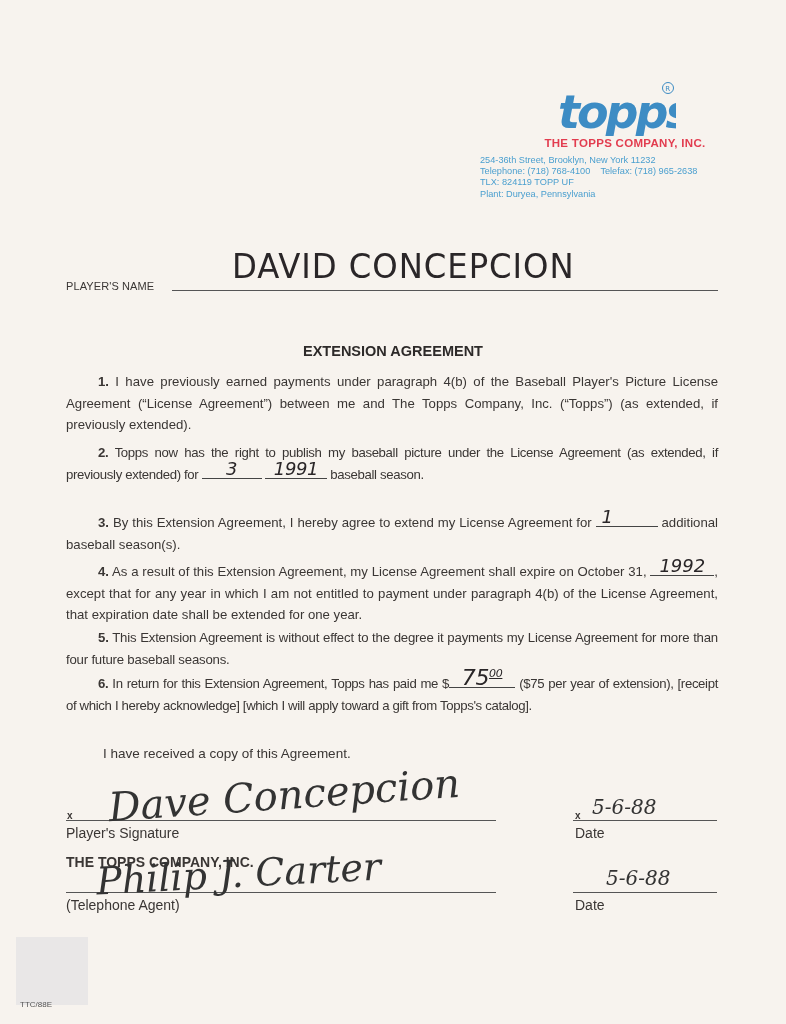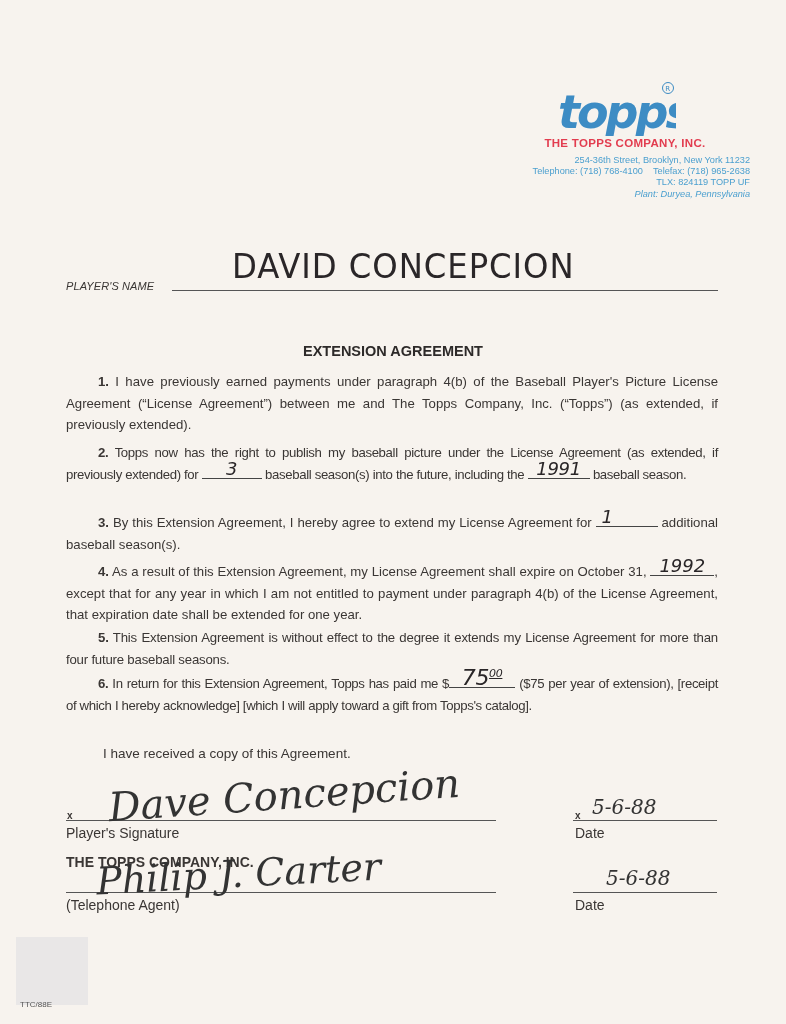--- a/index.html
+++ b/index.html
@@ -15,27 +15,27 @@
   
   .logo {
     left: 556px; top: 80px; width: 120px; height: 56px;
   }
   .logo svg { width: 100%; height: 100%; }
   .company-name {
     left: 500px; top: 137px; width: 250px; text-align: center;
     font-size: 11.5px; font-weight: bold; color: #e23c4f; letter-spacing: 0.3px;
   }
   .addr {
-    left: 480px; width: 270px; text-align: right;
+    left: 480px; width: 270px; text-align: left;
     font-size: 9.2px; color: #4a9fcf; line-height: 11px;
   }
-  .addr.italic { font-style: italic; }
+  .addr.italic { }
 
   
-  .pn-label { left: 66px; top: 280px; font-size: 11px; letter-spacing: 0.1px; font-style: italic; }
+  .pn-label { left: 66px; top: 280px; font-size: 11px; letter-spacing: 0.1px; }
   .pn-line { left: 172px; top: 290px; width: 546px; border-bottom: 1px solid #555; }
   .handwriting {
     font-family: "DejaVu Sans", sans-serif;
     color: #2a2628; font-style: italic;
   }
   .pn-value { left: 232px; top: 246px; font-size: 34px; font-style: normal; letter-spacing: 1px;
     font-family: "DejaVu Sans", sans-serif; transform: scaleX(0.95); transform-origin: left; }
 
   .title {
     left: 0; width: 786px; top: 343px; text-align: center;
@@ -96,41 +96,40 @@
 
 <div class="abs para" style="top:371px">
   <span class="num">1.</span>
   <span>I have previously earned payments under paragraph 4(b) of the Baseball Player's Picture License Agreement (“License Agreement”) between me and The Topps Company, Inc. (“Topps”) (as extended, if previously extended).</span>
 </div>
 
 <div class="abs para" style="top:442px; letter-spacing:-0.35px">
   <span class="num">2.</span>
   <span>Topps now has the right to publish my baseball picture under the License Agreement (as extended, if previously extended) for</span>
   <span class="blank" style="width:60px"><span class="hw">3</span></span>
-  <span>baseball season(s) into the future, including the</span>
   <span class="blank" style="width:62px"><span class="hw">1991</span></span>
   <span>baseball season.</span>
 </div>
 
 <div class="abs para" style="top:512px">
   <span class="num">3.</span>
   <span>By this Extension Agreement, I hereby agree to extend my License Agreement for</span>
   <span class="blank" style="width:62px"><span class="hw" style="text-align:left;padding-left:6px">1</span></span>
   <span>additional baseball season(s).</span>
 </div>
 
 <div class="abs para" style="top:561px">
   <span class="num">4.</span>
   <span>As a result of this Extension Agreement, my License Agreement shall expire on October 31,</span>
   <span class="blank" style="width:64px"><span class="hw">1992</span></span><span>, except that for any year in which I am not entitled to payment under paragraph 4(b) of the License Agreement, that expiration date shall be extended for one year.</span>
 </div>
 
 <div class="abs para" style="top:627px; letter-spacing:-0.2px">
   <span class="num">5.</span>
-  <span>This Extension Agreement is without effect to the degree it extends my License Agreement for more than four future baseball seasons.</span>
+  <span>This Extension Agreement is without effect to the degree it payments my License Agreement for more than four future baseball seasons.</span>
 </div>
 
 <div class="abs para" style="top:673px; letter-spacing:-0.35px">
   <span class="num">6.</span>
   <span>In return for this Extension Agreement, Topps has paid me $</span><span class="blank" style="width:66px"><span class="hw" style="font-size:22px"><span>75</span><sup>00</sup></span></span>
   <span>($75 per year of extension), [receipt of which I hereby acknowledge] [which I will apply toward a gift from Topps's catalog].</span>
 </div>
 
 <div class="abs received">I have received a copy of this Agreement.</div>
 

